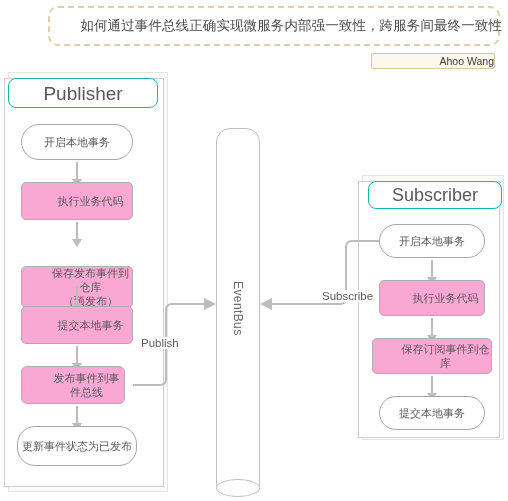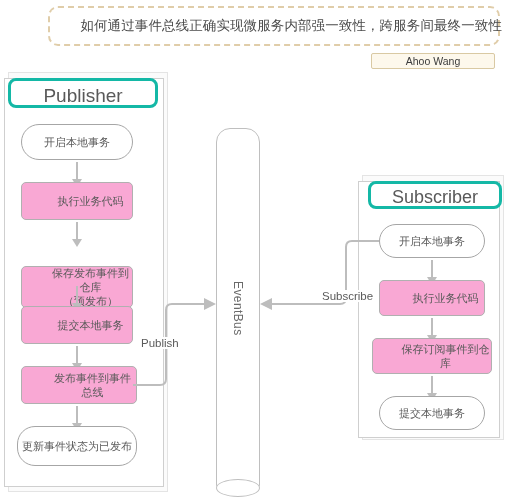--- a/index.html
+++ b/index.html
@@ -48,42 +48,42 @@
     left: 371px;
     top: 53px;
     width: 124px;
     height: 16px;
     box-sizing: border-box;
     background: #fdf8ec;
     border: 1px solid #d9c9a3;
     border-radius: 2px;
     font-size: 10.5px;
     line-height: 14px;
-    text-align: center;
+    text-align: right;
     color: #3b3b3b;
   }
 
   
   .lane {
     position: absolute;
     box-sizing: border-box;
     border: 1px solid #cfcfcf;
     background: #ffffff;
   }
   .lane-shadow {
     position: absolute;
     box-sizing: border-box;
     border: 1px solid #e4e4e4;
     background: #fbfbfb;
   }
   .lane-title {
     position: absolute;
     box-sizing: border-box;
     background: #ffffff;
-    border: 3px solid #14b8a6;
+    border: 1px solid #14b8a6;
     border-radius: 8px;
     text-align: center;
     color: #595959;
     font-weight: 400;
   }
 
   #publisher-lane-shadow { left: 8px;  top: 72px;  width: 160px; height: 420px; }
   #publisher-lane        { left: 4px;  top: 78px;  width: 160px; height: 409px; }
   #publisher-title {
     left: 8px; top: 78px; width: 150px; height: 30px;
@@ -218,21 +218,21 @@
 <div class="node process" style="left:21px; top:182px; width:112px; height:38px;">执行业务代码</div>
 <div class="varrow" style="left:76px; top:222px; height:18px;"></div>
 
 <div class="node process" style="left:21px; top:242px; width:112px; height:42px;margin-top:24px;">保存发布事件到仓库
 （预发布）</div>
 <div class="varrow" style="left:76px; top:286px; height:18px;"></div>
 
 <div class="node process" style="left:21px; top:306px; width:112px; height:38px;">提交本地事务</div>
 <div class="varrow" style="left:76px; top:346px; height:18px;"></div>
 
-<div class="node process" style="left:21px; top:366px; width:116px; height:38px;">发布事件到事件总线</div>
+<div class="node process" style="left:21px; top:366px; width:104px; height:38px;border-radius:6px;">发布事件到事件总线</div>
 <div class="varrow" style="left:76px; top:406px; height:18px;"></div>
 
 <div class="node terminator" style="left:17px; top:426px; width:120px; height:40px;">更新事件状态为已发布</div>
 
 <div id="eventbus-wrap">
   <div id="eventbus-body"></div>
   <div id="eventbus-cap"></div>
   <div id="eventbus-label">
     <span>EventBus</span>
   </div>

